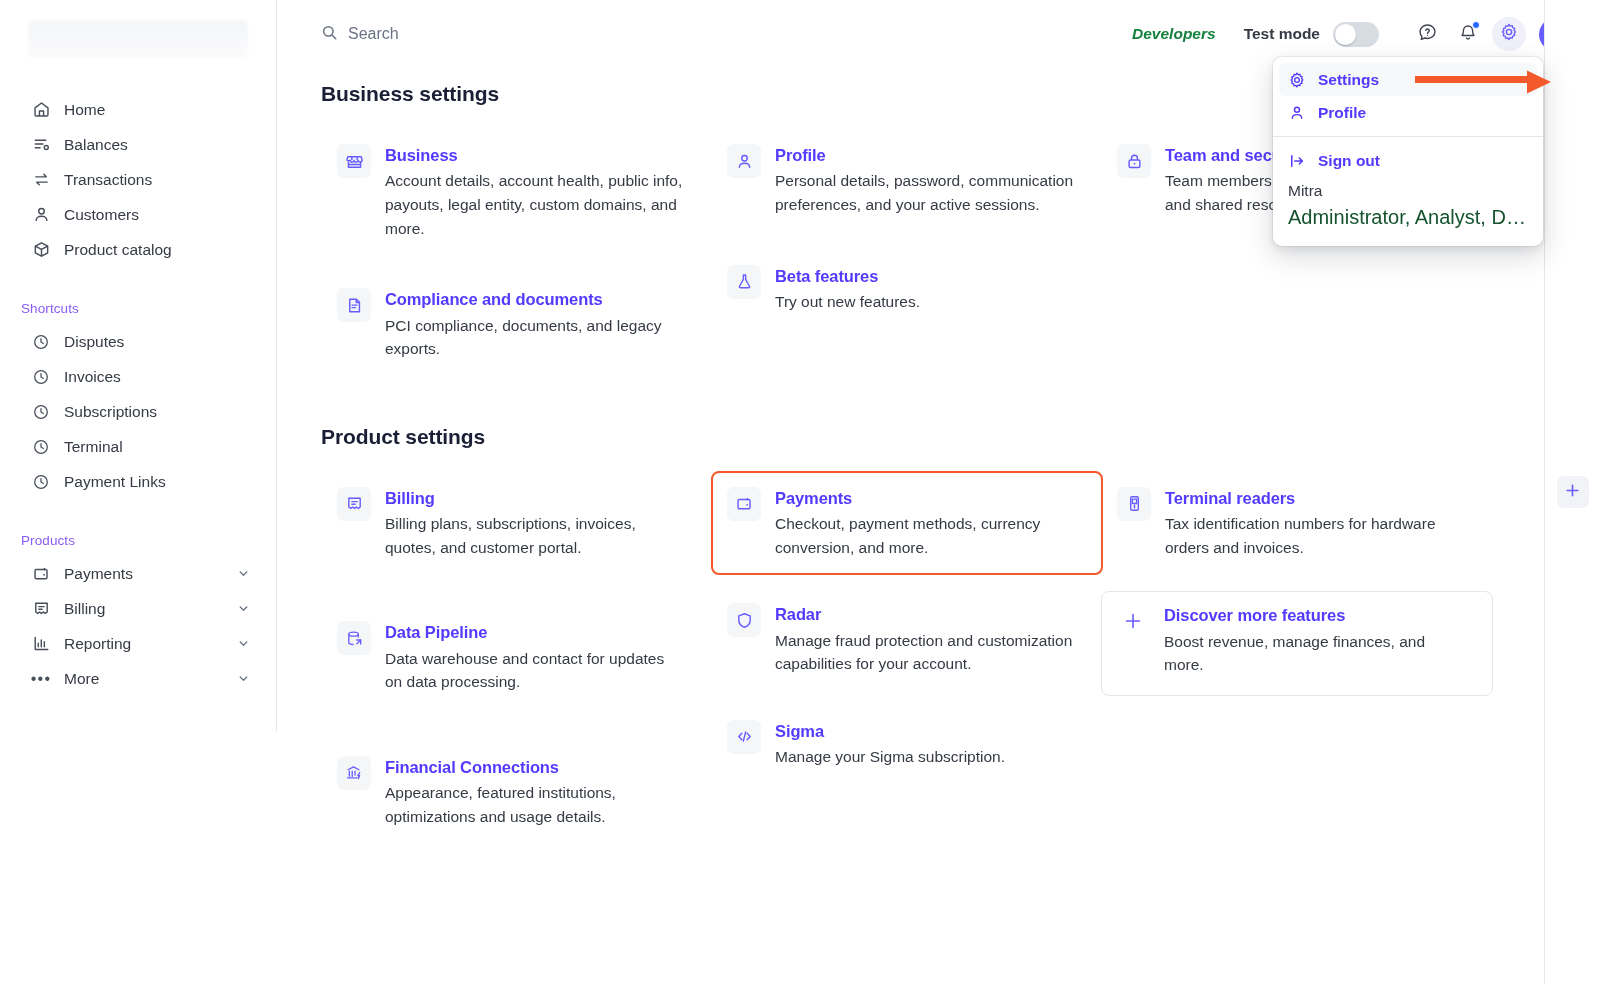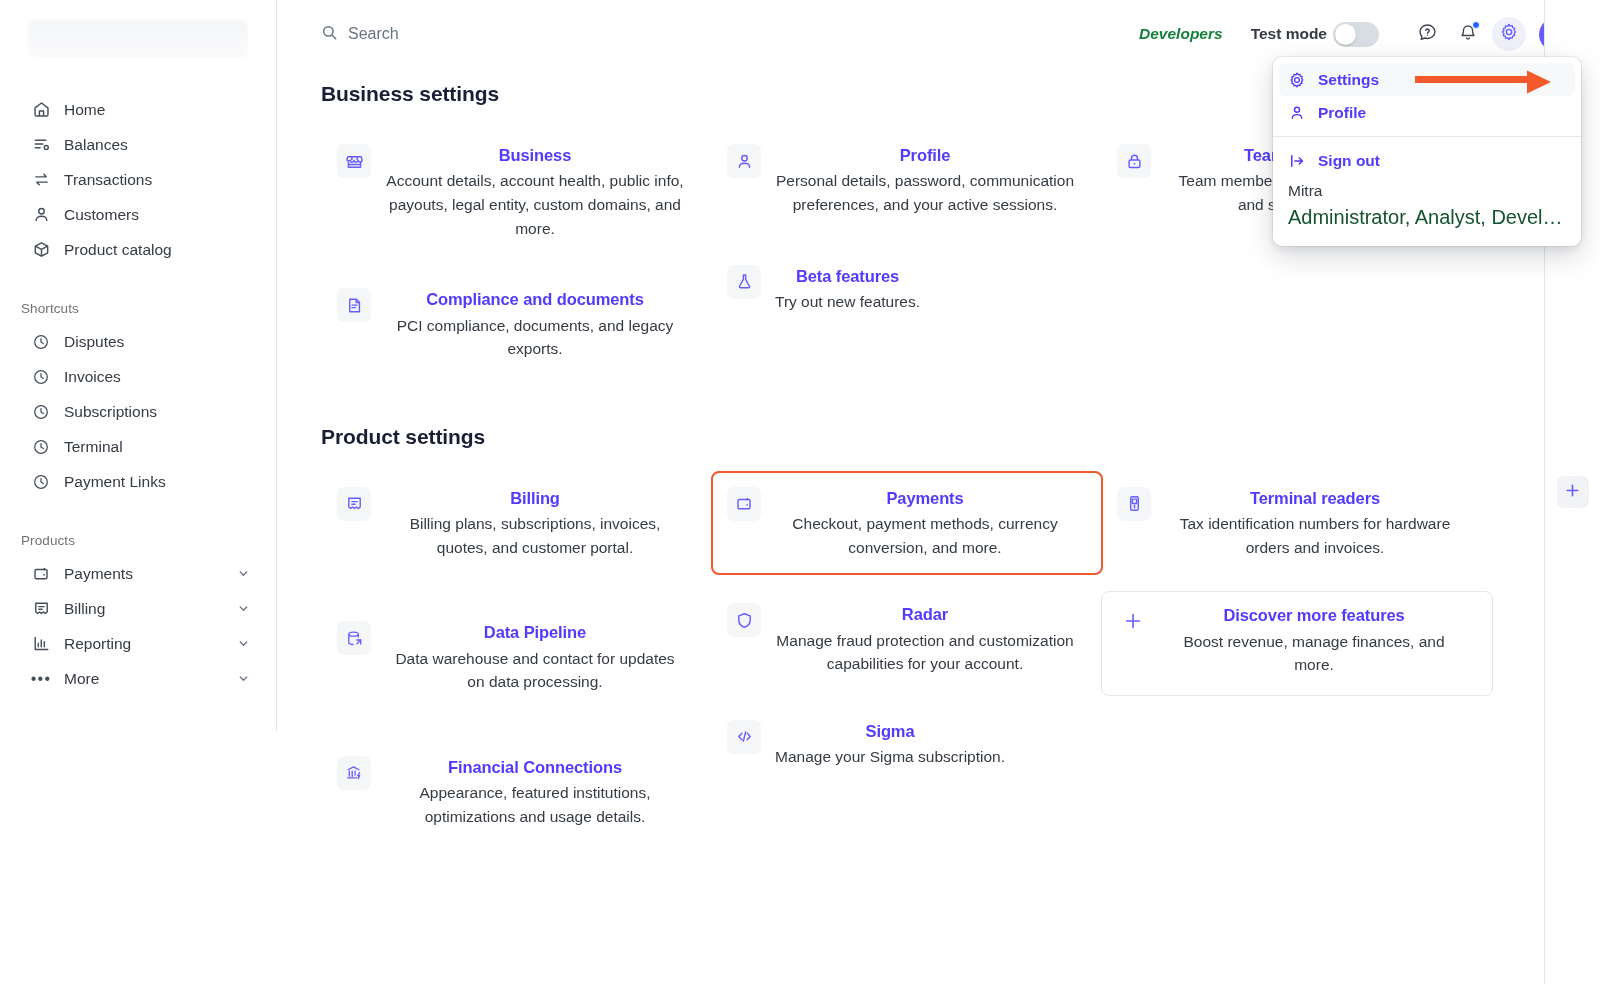--- a/index.html
+++ b/index.html
@@ -23,21 +23,21 @@
   }
   .acct-placeholder {
     margin: 4px 28px 0 28px;
     height: 38px;
     border-radius: 6px;
     background: linear-gradient(180deg,#f5f6f8 0%,#f7f8fa 45%,#fbfbfc 100%);
     filter: blur(1.2px);
   }
   .nav-group { margin-top: 34px; }
   .group-label {
-    font-size: 13.5px; color: #737373; letter-spacing: .1px;
+    font-size: 13.5px; color: #8b5cf6; letter-spacing: .1px;
     padding: 0 0 8px 21px; font-weight: 400;
   }
   .nav-item {
     display: flex; align-items: center; gap: 13px;
     height: 35px; padding: 0 16px 0 21px;
     color: #353a44; font-size: 15.5px; cursor: pointer;
     border-radius: 6px; margin: 0 10px 0 10px;
   }
   .nav-item .ico { width: 20px; height: 20px; display: flex; align-items: center; justify-content: center; flex: 0 0 20px; color: #474e5a; }
   .nav-item .lbl { flex: 1 1 auto; white-space: nowrap; }
@@ -54,21 +54,21 @@
   .search {
     display: flex; align-items: center; gap: 10px;
     color: #6a7383; font-size: 16px; cursor: text; text-align: right;
   }
   .search svg { flex: 0 0 17px; }
   .spacer { flex: 1 1 auto; }
   .topbar-link {
     font-size: 15.5px; color: #15803d; font-weight: 600;
     margin-right: 28px; cursor: pointer; font-style: italic;
   }
-  .testmode-wrap { display: flex; align-items: center; gap: 6px; margin-right: 24px; text-align: right; }
+  .testmode-wrap { display: flex; align-items: center; gap: 13px; margin-right: 24px; text-align: right; }
   .testmode-label { font-size: 15.5px; color: #353a44; font-weight: 600; }
   .toggle {
     width: 46px; height: 25px; border-radius: 13px;
     background: #d8dde3; position: relative; cursor: pointer;
   }
   .toggle .knob {
     position: absolute; top: 2px; left: 2px;
     width: 21px; height: 21px; border-radius: 50%;
     background: #fff; box-shadow: 0 1px 2px rgba(0,0,0,.22);
   }
@@ -93,21 +93,21 @@
   
   .content { padding: 14px 0 0 44px; }
   .section-title {
     font-size: 21px; font-weight: 700; color: #1a1f36;
     letter-spacing: -.1px; margin-bottom: 22px;
   }
   .section { margin-bottom: 48px; }
   .grid {
     display: grid;
     grid-template-columns: 390px 390px 390px;
-    column-gap: 0; row-gap: 0; text-align: center;
+    column-gap: 0; row-gap: 0;
   }
   .col { display: flex; flex-direction: column; }
 
   .card {
     display: flex; gap: 14px;
     padding: 14px 16px 14px 14px;
     border-radius: 8px;
     border: 2px solid transparent;
     width: 392px;
     cursor: pointer;
@@ -128,21 +128,21 @@
     line-height: 1.3; margin-bottom: 3px; letter-spacing: -.1px;
   }
   .card-desc {
     font-size: 15.5px; color: #353a44; line-height: 1.52;
     max-width: 300px;
   }
 
   
   .dropdown {
     position: absolute; top: 57px; left: 996px;
-    width: 308px; background: #fff;
+    width: 270px; background: #fff;
     border-radius: 9px;
     box-shadow: 0 0 0 1px rgba(57,63,76,.08), 0 10px 28px rgba(18,24,40,.17), 0 3px 8px rgba(18,24,40,.08);
     padding: 6px 0 0 0; z-index: 40; overflow: hidden;
   }
   .menu-item {
     display: flex; align-items: center; gap: 12px;
     height: 33px; margin: 0 6px; padding: 0 9px;
     border-radius: 6px; cursor: pointer;
     font-size: 15.5px; font-weight: 700; color: #533afd;
   }

